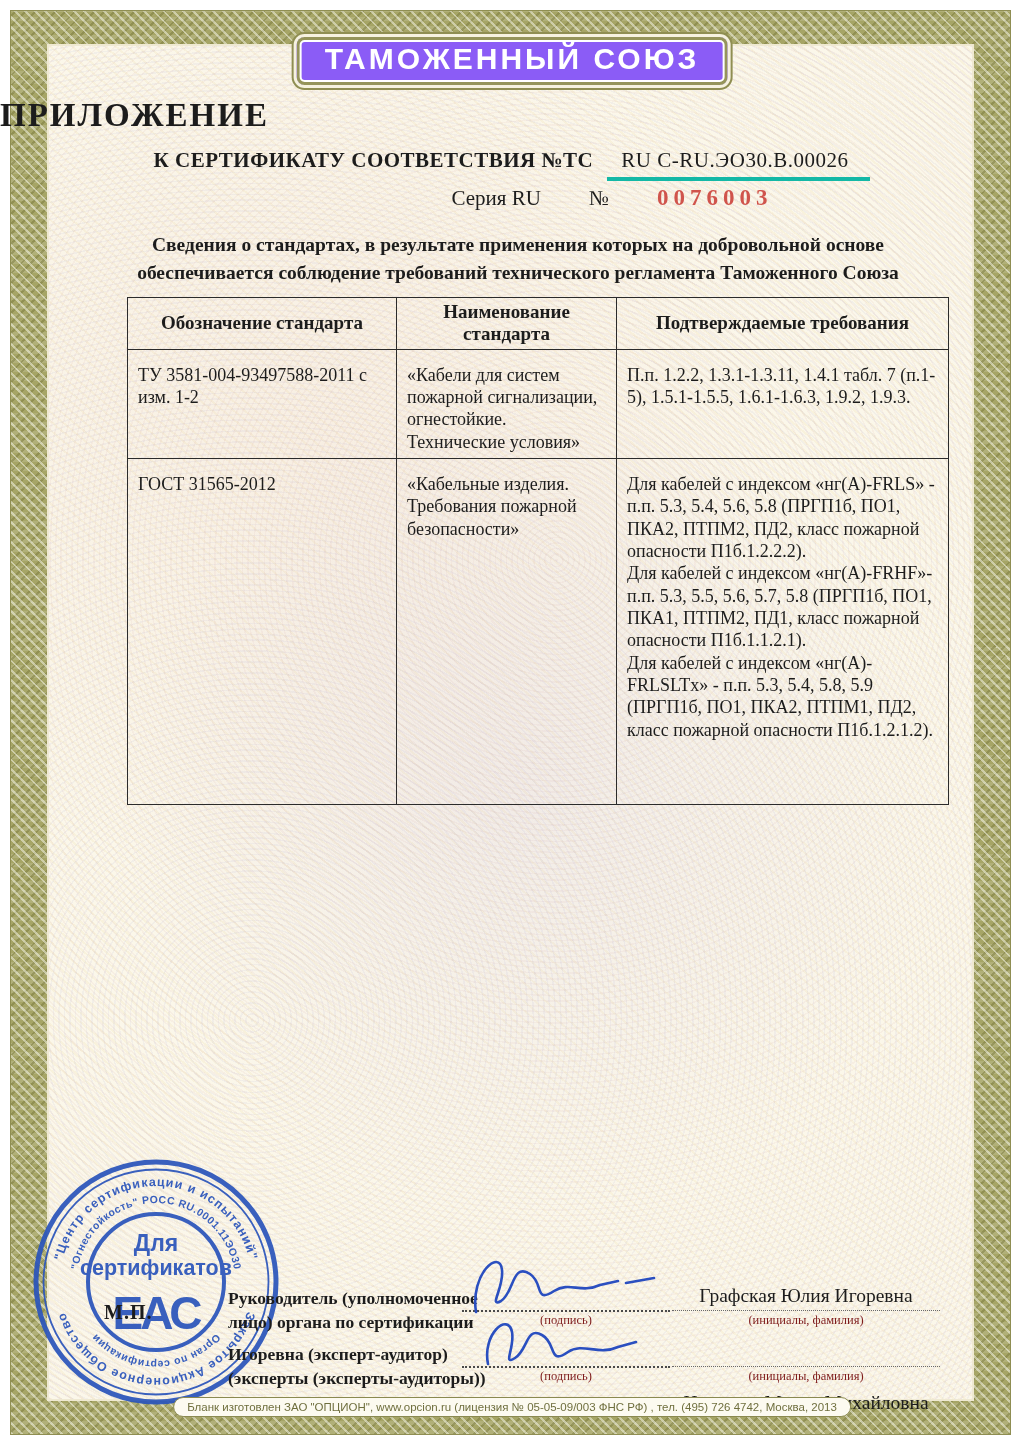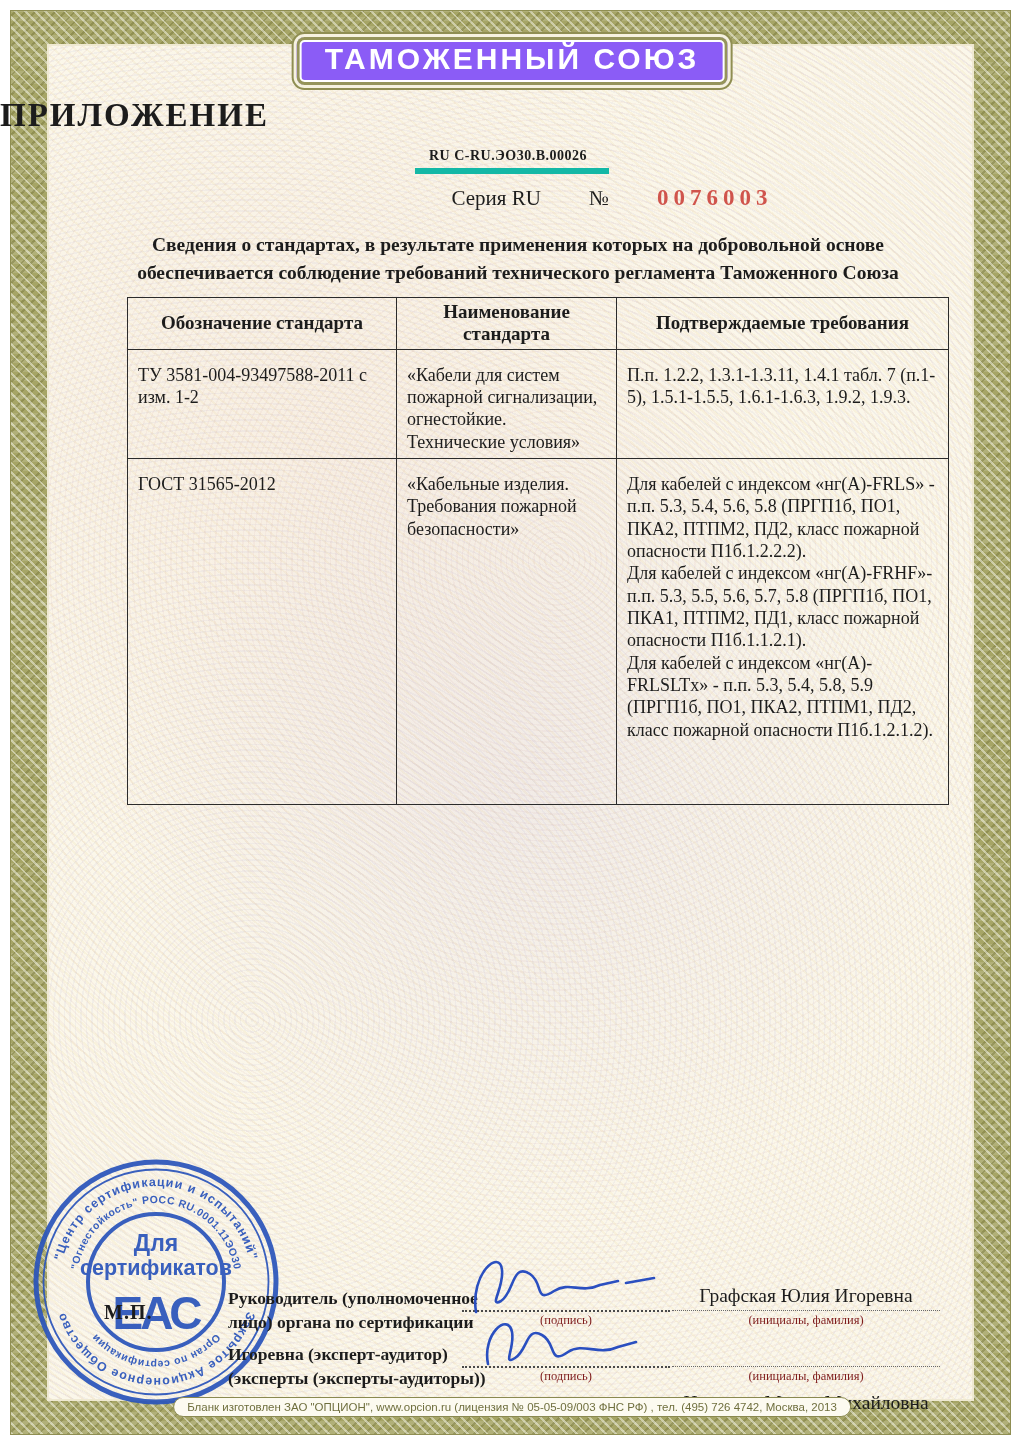--- a/index.html
+++ b/index.html
@@ -42,22 +42,22 @@
   .doc-title{
     position:absolute;top:97px;left:0;width:100%;text-align:left;
     font-size:33px;font-weight:bold;letter-spacing:2px;
   }
   .subtitle-row{
     position:absolute;top:148px;left:0;width:100%;
     display:flex;justify-content:center;align-items:baseline;gap:14px;
   }
   .subtitle{font-size:21px;font-weight:bold;letter-spacing:.5px;white-space:nowrap;}
   .cert-number{
-    font-size:14px;font-weight:bold;letter-spacing:.5px;white-space:nowrap;
-    border-bottom:6px solid #14b8a6;padding:0 22px 4px 14px;text-align:center;
+    font-size:21px;font-weight:normal;letter-spacing:.5px;white-space:nowrap;
+    border-bottom:4px solid #14b8a6;padding:0 22px 4px 14px;text-align:center;
   }
   .series-row{
     position:absolute;top:185px;left:0;width:100%;
     display:flex;justify-content:center;align-items:baseline;gap:48px;
     transform:translateX(100px);font-size:21px;
   }
   .serial-number{
     font-family:Liberation Serif, serif;
     font-weight:bold;font-size:23px;letter-spacing:5px;color:#d0544c;
   }
@@ -120,20 +120,21 @@
   <div class="border-band"></div>
   <div class="inner-page"></div>
 
   <div class="badge">
     <span>ТАМОЖЕННЫЙ СОЮЗ</span>
   </div>
 
   <div class="doc-title">ПРИЛОЖЕНИЕ</div>
 
   <div class="subtitle-row">
+    <span class="subtitle">К СЕРТИФИКАТУ СООТВЕТСТВИЯ  №ТС</span>
     <span class="cert-number">RU C-RU.ЭО30.В.00026</span>
   </div>
 
   <div class="series-row">
     <span>Серия RU</span>
     <span>№</span>
     <span class="serial-number">0076003</span>
   </div>
 
   <div class="intro-text">Сведения о стандартах, в результате применения которых на добровольной основе обеспечивается соблюдение требований технического регламента Таможенного Союза</div>

